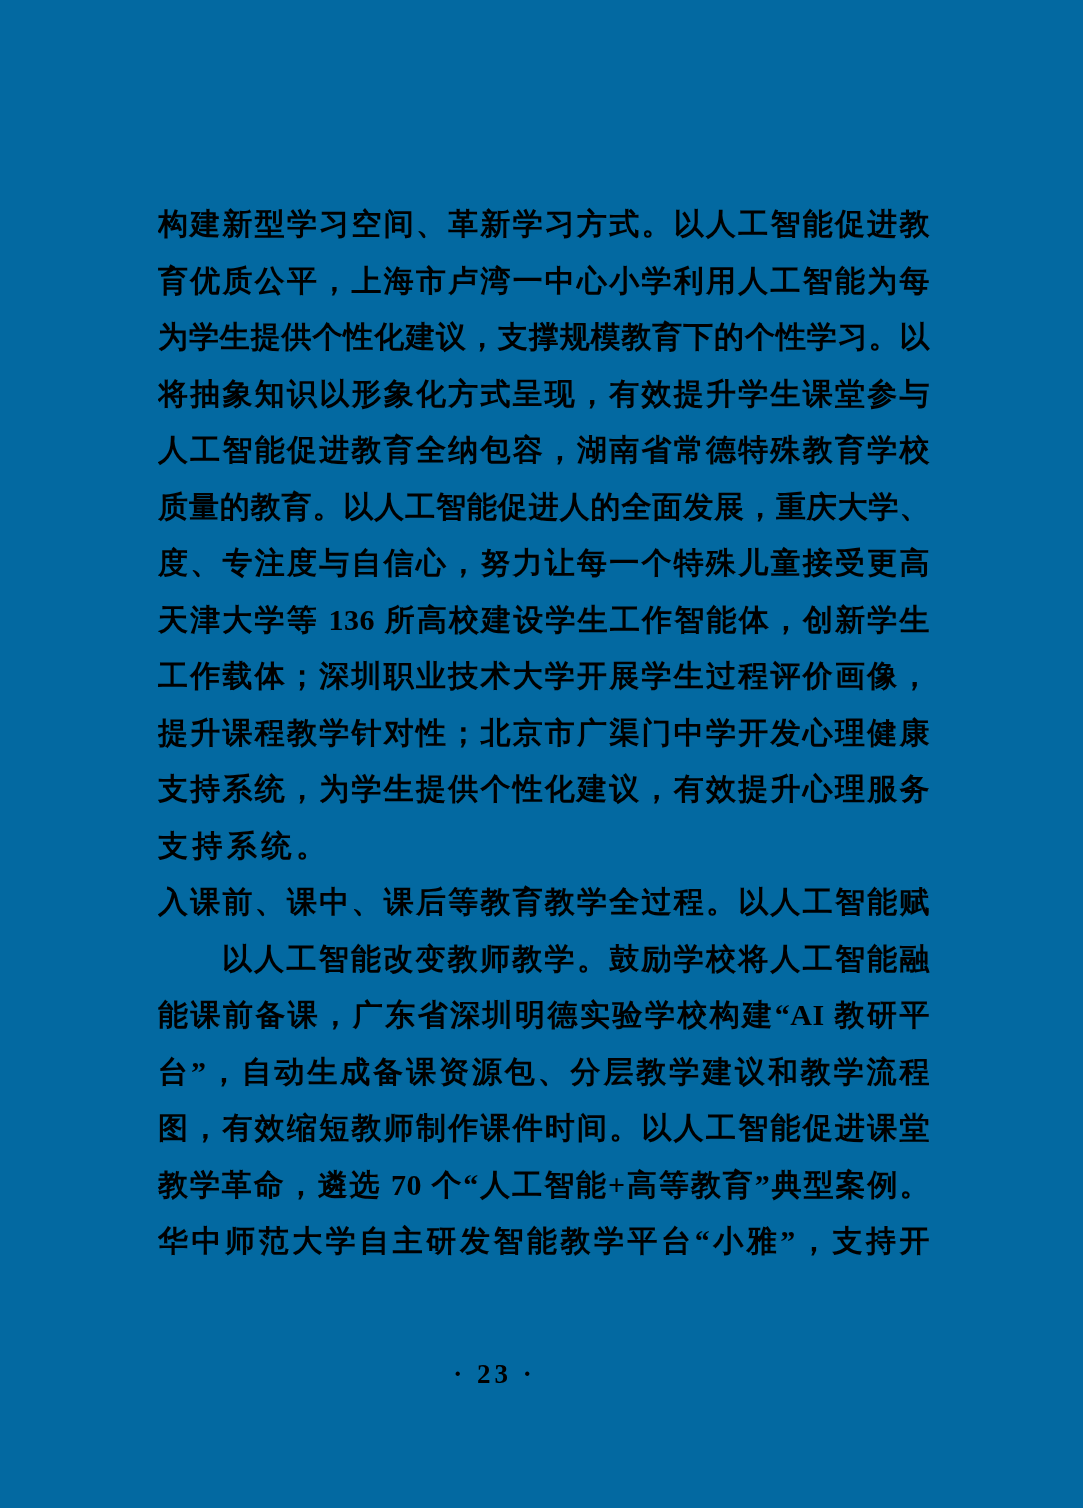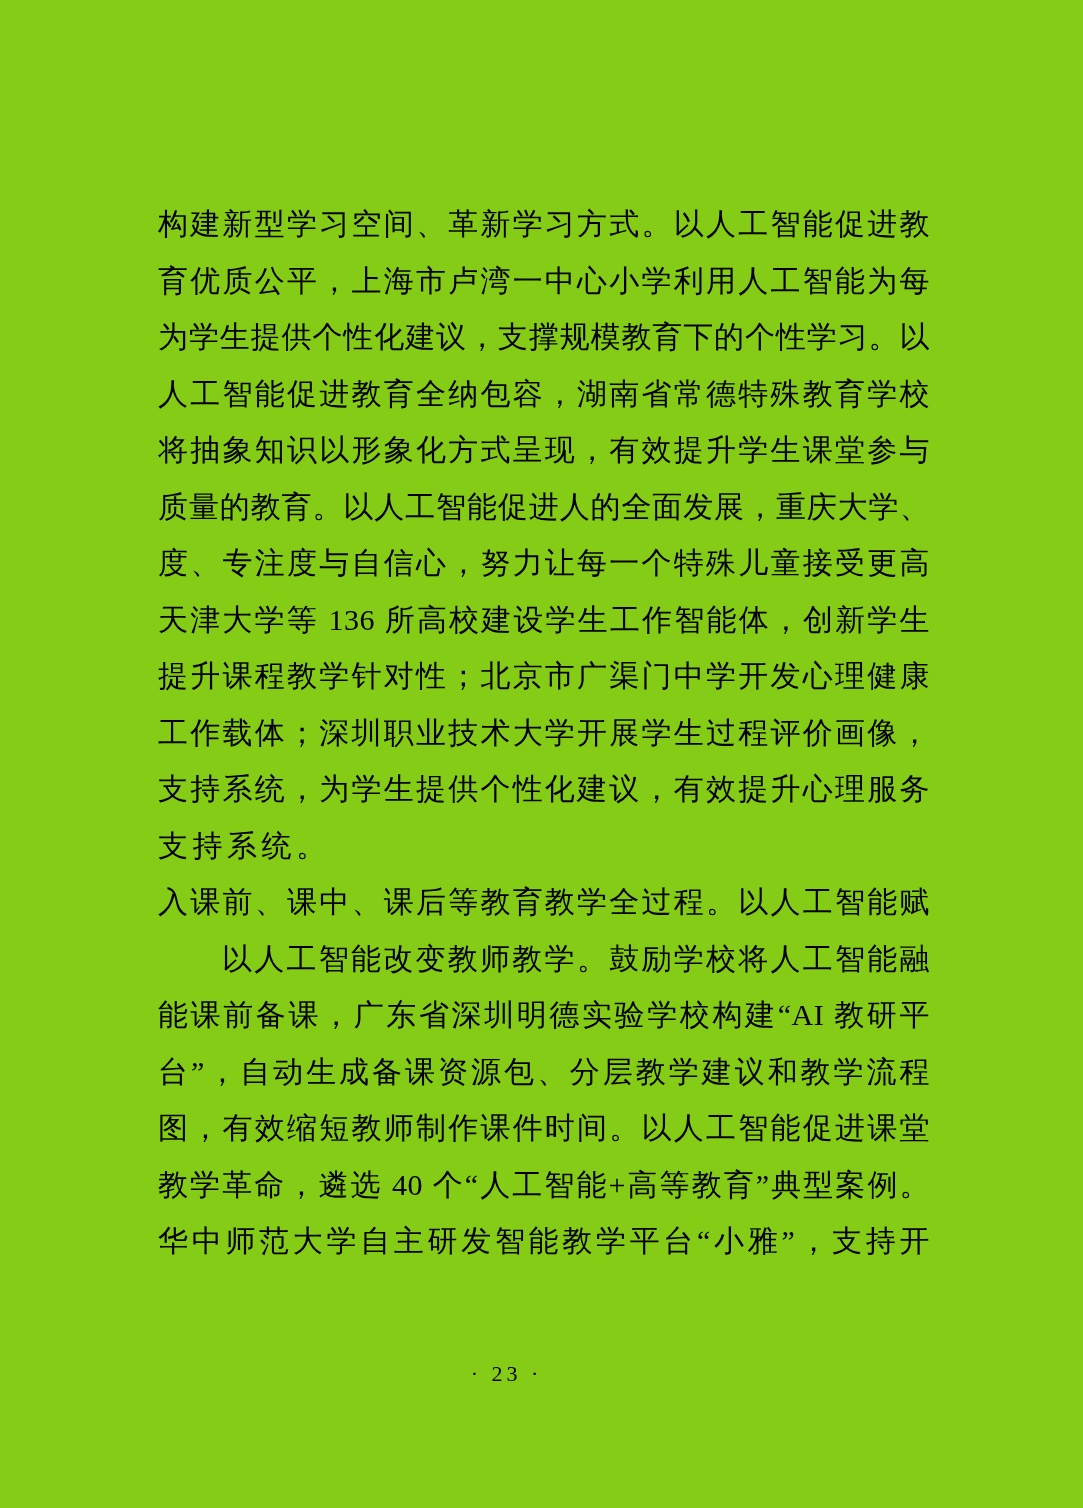--- a/index.html
+++ b/index.html
@@ -13,21 +13,22 @@
     position: relative;
     font-family: "Liberation Serif", "DejaVu Serif", serif;
     color: #000000;
     overflow: hidden;
   }
   .page {
     position: absolute;
     left: 0; top: 0;
     width: 1083px;
     height: 1508px;
-    background: #84cc16;
+    background: #0369a1;
+    font-weight: bold;
   }
   .textblock {
     position: absolute;
     left: 158px;
     top: 196px;
     width: 772px;
   }
   .line {
     font-size: 30px;
     height: 56.5px;
@@ -44,47 +45,46 @@
   .line.para-last {
     text-align-last: left;
     letter-spacing: 4.5px;
   }
   .pagenum {
     position: absolute;
     top: 1356px;
     left: 0;
     width: 989px;
     text-align: center;
-    font-size: 22px;
+    font-size: 27px;
     line-height: 36px;
     letter-spacing: 4px;
-    margin-left: 12px;
   }
 </style>
 </head>
 <body>
 
 <div class="page">
   <div class="textblock">
 
     <div class="line">构建新型学习空间、革新学习方式。以人工智能促进教</div>
     <div class="line">育优质公平，上海市卢湾一中心小学利用人工智能为每</div>
     <div class="line">为学生提供个性化建议，支撑规模教育下的个性学习。以</div>
+    <div class="line">将抽象知识以形象化方式呈现，有效提升学生课堂参与</div>
     <div class="line">人工智能促进教育全纳包容，湖南省常德特殊教育学校</div>
-    <div class="line">将抽象知识以形象化方式呈现，有效提升学生课堂参与</div>
     <div class="line">质量的教育。以人工智能促进人的全面发展，重庆大学、</div>
     <div class="line">度、专注度与自信心，努力让每一个特殊儿童接受更高</div>
     <div class="line">天津大学等 136 所高校建设学生工作智能体，创新学生</div>
+    <div class="line">工作载体；深圳职业技术大学开展学生过程评价画像，</div>
     <div class="line">提升课程教学针对性；北京市广渠门中学开发心理健康</div>
-    <div class="line">工作载体；深圳职业技术大学开展学生过程评价画像，</div>
     <div class="line">支持系统，为学生提供个性化建议，有效提升心理服务</div>
     <div class="line para-last">支持系统。</div>
 
     <div class="line">入课前、课中、课后等教育教学全过程。以人工智能赋</div>
     <div class="line indent">以人工智能改变教师教学。鼓励学校将人工智能融</div>
     <div class="line">能课前备课，广东省深圳明德实验学校构建“AI 教研平</div>
     <div class="line">台”，自动生成备课资源包、分层教学建议和教学流程</div>
     <div class="line">图，有效缩短教师制作课件时间。以人工智能促进课堂</div>
-    <div class="line">教学革命，遴选 40 个“人工智能+高等教育”典型案例。</div>
+    <div class="line">教学革命，遴选 70 个“人工智能+高等教育”典型案例。</div>
     <div class="line">华中师范大学自主研发智能教学平台“小雅”，支持开</div>
   </div>
   <div class="pagenum">· 23 ·</div>
 </div>
 
 </body></html>

